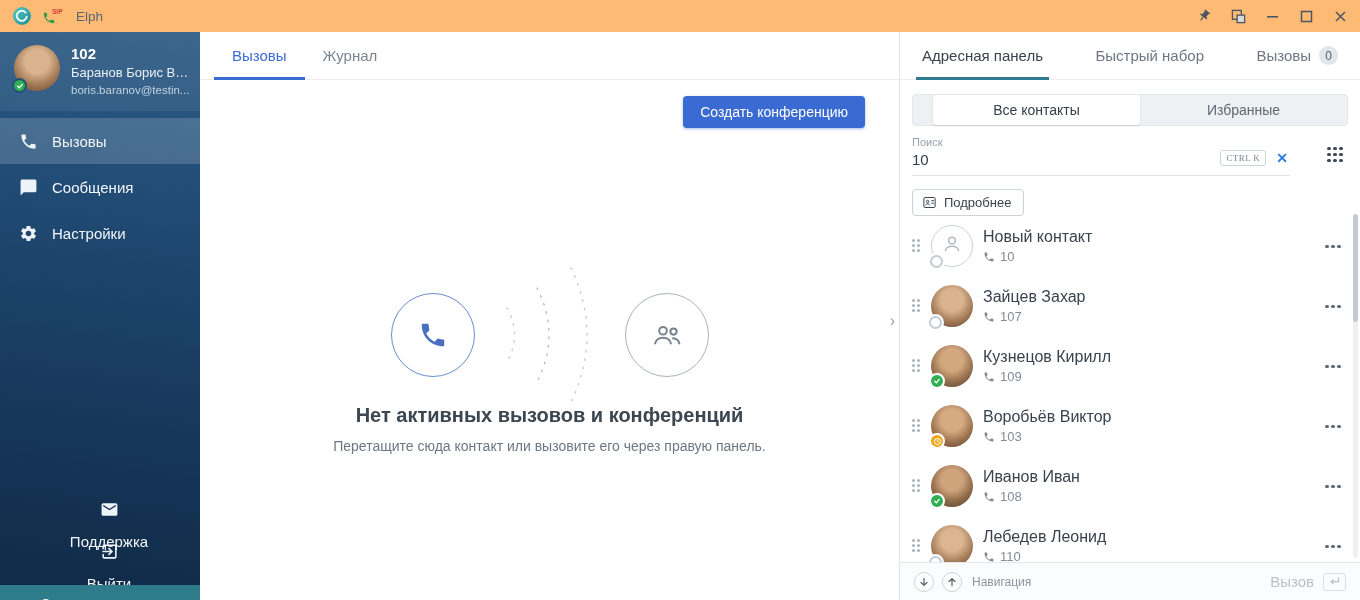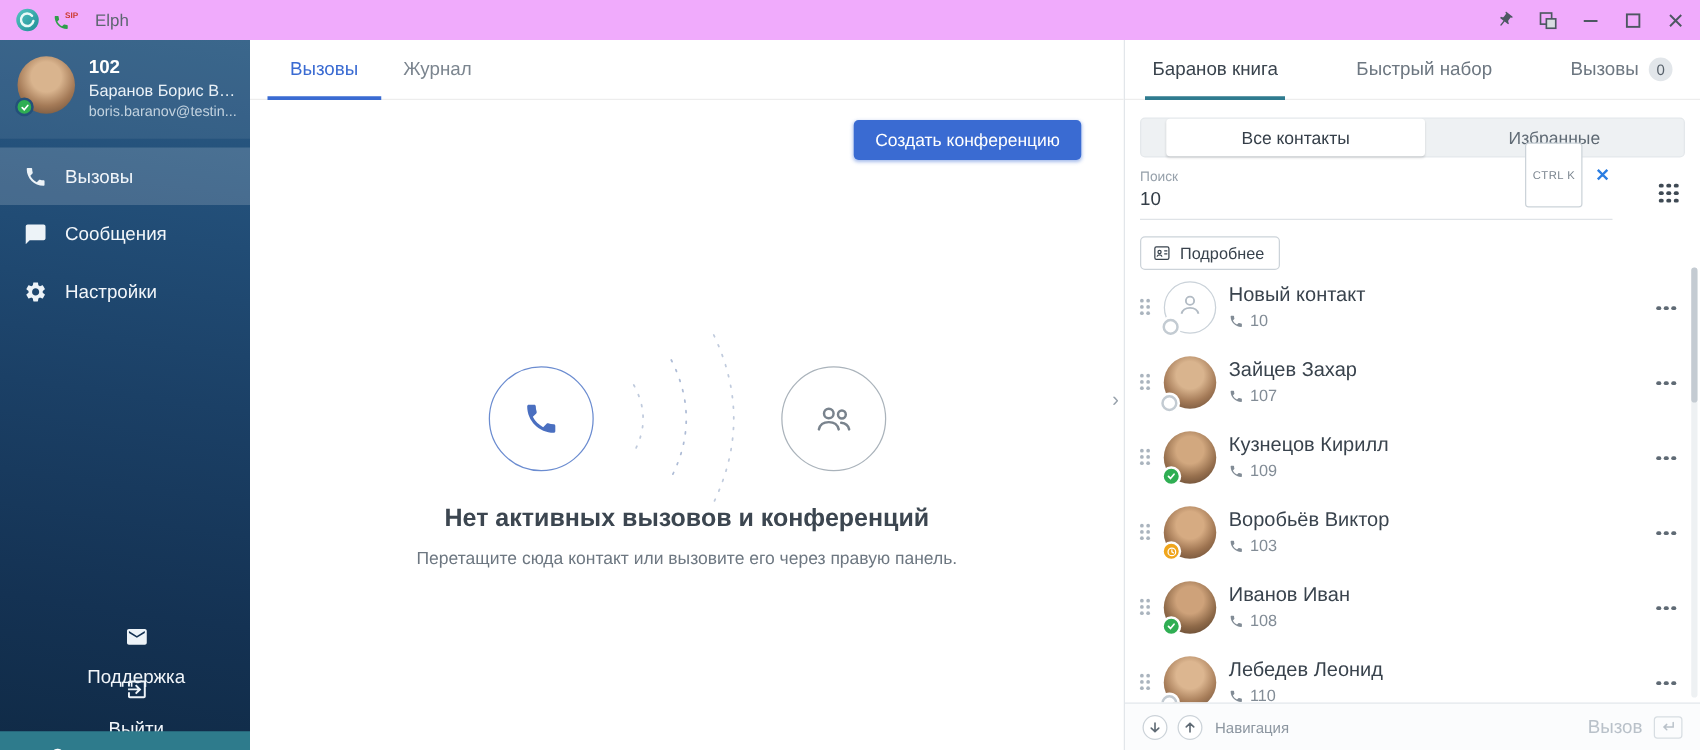--- a/index.html
+++ b/index.html
@@ -1,20 +1,20 @@
 <!DOCTYPE html>
 <html><head>
 <meta charset="utf-8">
 <style>
   * { margin:0; padding:0; box-sizing:border-box; }
   html,body { width:1360px; height:600px; overflow:hidden; }
   body { position:relative; background:#fff; font-family:"Liberation Sans", sans-serif; }
 
   
-  .titlebar { position:absolute; top:0; left:0; width:1360px; height:32px; background:#f0abfc;
+  .titlebar { position:absolute; top:0; left:0; width:1360px; height:32px; background:#fdba74;
     display:flex; align-items:center; padding:0 12px; gap:9px; z-index:10; }
   .app-logo { width:20px; height:20px; flex:none; }
   .sip-icon { width:26px; height:20px; flex:none; }
   .tb-title { font-size:13.5px; color:#5c6670; }
   .window-controls { margin-left:auto; display:flex; align-items:center; gap:18px; }
   .wc { width:16px; height:16px; display:flex; align-items:center; justify-content:center; cursor:default; }
 
   
   .sidebar { position:absolute; top:32px; left:0; width:200px; height:591px; overflow:hidden;
     background:linear-gradient(188deg,#2d5c84 0%, #23507a 20%, #1b4066 48%, #143253 76%, #0f2944 100%); }
@@ -66,21 +66,21 @@
   .badge { min-width:19px; height:19px; border-radius:10px; background:#e2e6ea; color:#555f69; font-size:12px;
     display:flex; align-items:center; justify-content:center; padding:0 4px; }
   .segmented { margin:14px 12px 0; height:32px; background:#eef1f3; border:1px solid #e4e8eb; border-radius:4px; display:flex;padding-left:20px; }
   .seg { flex:1; display:flex; align-items:center; justify-content:center; font-size:14px; color:#5f6a74; cursor:pointer; border-radius:3px; }
   .seg.active { background:#fff; color:#343e48; box-shadow:0 1px 2px rgba(0,0,0,0.14); }
   .search-row { margin:8px 12px 0; display:flex; align-items:center;gap:21px; }
   .search-field { flex:1; border-bottom:1px solid #dfe3e7; padding:2px 0 7px; position:relative; cursor:text; }
   .s-label { font-size:11px; color:#97a1ab; }
   .s-value { font-size:15px; color:#343e48; margin-top:3px; }
   .s-right { position:absolute; right:2px; bottom:9px; display:flex; align-items:center; gap:10px; }
-  .kbd { border:1px solid #ccd3d9; border-radius:3px; font-size:9px; color:#7b858f; padding:20px 5px; background:#fff; letter-spacing:.4px; }
+  .kbd { border:1px solid #ccd3d9; border-radius:3px; font-size:9px; color:#7b858f; padding:2px 5px; background:#fff; letter-spacing:.4px;font-family:Liberation Serif, serif; }
   .clear-x { color:#2a7de2; font-size:14px; font-weight:bold; line-height:1; cursor:pointer; }
   .dialpad { width:17px; height:17px; margin:0 4px 0 16px; position:relative; cursor:pointer; flex:none; }
   .dialpad::before { content:""; position:absolute; top:0; left:0; width:3.5px; height:3.5px; border-radius:50%; background:#3f4a54;
     box-shadow:6px 0 0 #3f4a54,12px 0 0 #3f4a54,0 6px 0 #3f4a54,6px 6px 0 #3f4a54,12px 6px 0 #3f4a54,0 12px 0 #3f4a54,6px 12px 0 #3f4a54,12px 12px 0 #3f4a54; }
   .details-btn { margin:13px 0 0 12px; display:inline-flex; align-items:center; gap:7px; border:1px solid #ccd3d9;
     border-radius:4px; padding:5px 12px 5px 9px; font-size:13px; color:#39434d; background:#fff; cursor:pointer; font-family:inherit; }
   .contact-list { position:absolute; top:184px; bottom:38px; left:0; right:0; overflow:hidden; }
   .contact-row { height:60px; display:flex; align-items:center; padding:0 18px 0 12px; gap:10px; }
   .drag { width:9px; height:14px; position:relative; flex:none; cursor:grab; }
   .drag::before { content:""; position:absolute; top:0; left:0; width:3px; height:3px; border-radius:50%; background:#aab4be;
@@ -265,21 +265,21 @@
 
   <div class="empty-title">Нет активных вызовов и конференций</div>
   <div class="empty-sub">Перетащите сюда контакт или вызовите его через правую панель.</div>
 
   <div class="panel-toggle">›</div>
 </div>
 
 <div class="rpanel">
   <div class="r-tabs">
     <div class="r-tab active">
-      <span>Баранов книга</span>
+      <span>Адресная панель</span>
     </div>
     <div class="r-tab">
       <span>Быстрый набор</span>
     </div>
     <div class="r-tab">
       <span>Вызовы</span>
       <span class="badge">0</span>
     </div>
   </div>
 

